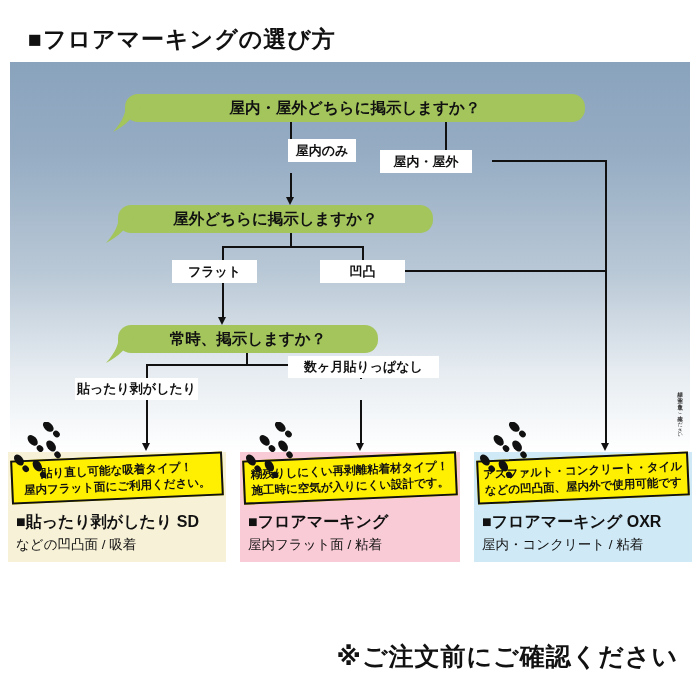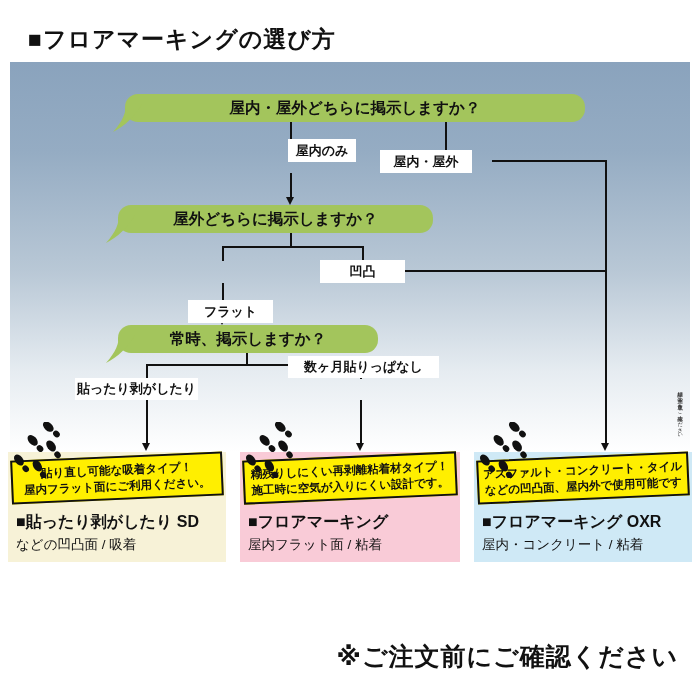--- a/index.html
+++ b/index.html
@@ -14,21 +14,21 @@
   .bubble{position:absolute;background:#a3c55c;border-radius:13px;display:flex;align-items:center;
     justify-content:center;font-weight:bold;font-size:15.5px;z-index:2;}
   .bubble .tail{position:absolute;left:-12px;bottom:-10px;width:30px;height:28px;}
   .b1{left:125px;top:94px;width:460px;height:28px;}
   .b2{left:118px;top:205px;width:315px;height:28px;}
   .b3{left:118px;top:325px;width:260px;height:28px;}
   .ansbox{position:absolute;background:#ffffff;display:flex;align-items:center;justify-content:center;
     font-weight:bold;font-size:13px;z-index:2;}
   .a1a{left:252px;top:139px;width:68px;height:23px;margin-left:36px;}
   .a1b{left:380px;top:150px;width:92px;height:23px;}
-  .a2a{left:188px;top:260px;width:85px;height:23px;margin-top:40px;}
+  .a2a{left:172px;top:260px;width:85px;height:23px;}
   .a2b{left:320px;top:260px;width:85px;height:23px;}
   .a3a{left:75px;top:378px;width:123px;height:22px;}
   .a3b{left:288px;top:356px;width:151px;height:22px;}
   .vline{position:absolute;width:1.5px;background:#111;z-index:1;}
   .hline{position:absolute;height:1.5px;background:#111;z-index:1;}
   .arrow-down{position:absolute;width:0;height:0;border-left:4.5px solid transparent;
     border-right:4.5px solid transparent;border-top:8px solid #111;z-index:1;}
   .l1{left:290px;top:122px;height:28px;}
   .l2{left:445px;top:122px;height:28px;}
   .l3{left:290px;top:173px;height:26px;}

